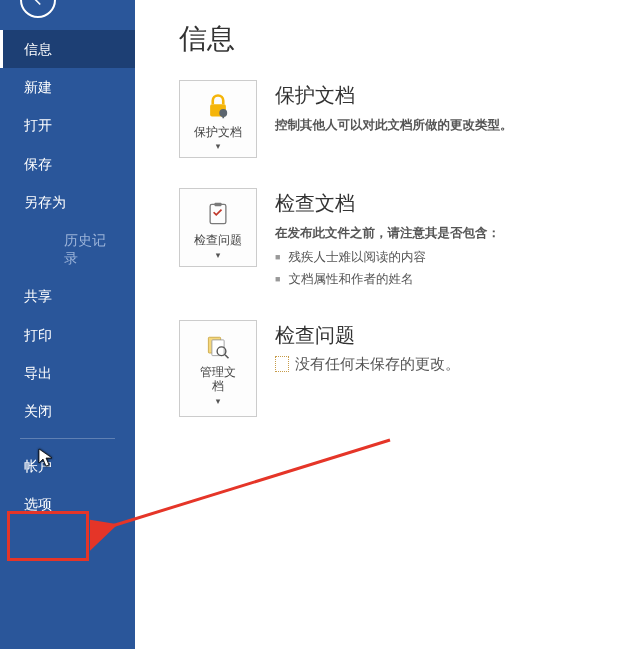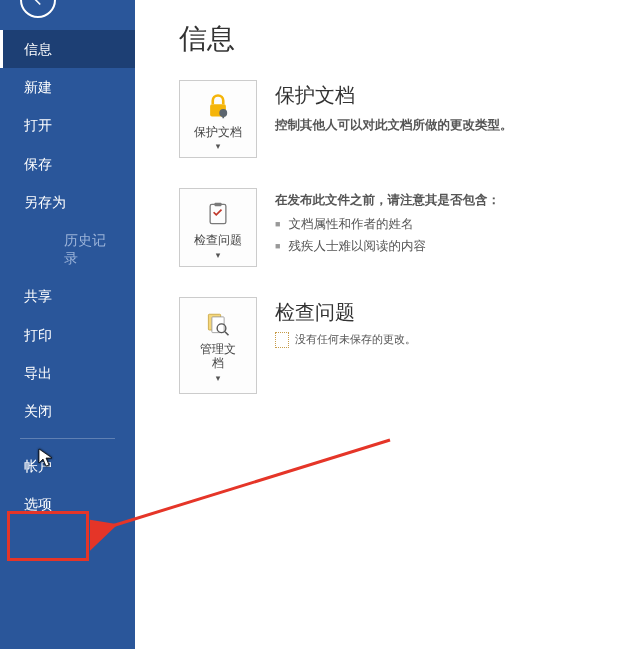--- a/index.html
+++ b/index.html
@@ -74,21 +74,21 @@
   .btn-block .lbl { font-size: 12px; color:#444; line-height:1.2;}
   .btn-block .caret {
     margin-top:2px; font-size:9px; color:#555;
   }
   .section-body { flex:1; padding-top:2px; }
   .section-title { font-size:20px; color:#333; margin-bottom:6px; font-weight:400;}
   .section-desc { font-size:12.5px; color:#555; line-height:1.6;font-weight:bold;}
   .bullets { list-style:none; margin-top:4px; }
   .bullets li::before { content:"■"; color:#999; font-size:9px; margin-right:8px; position:relative; top:-1px;}
   .bullets li { font-size:12.5px; color:#555; line-height:1.7; padding-left:20px; text-indent:-20px; }
-  .doc-row { display:flex; align-items:center; font-size:11px; color:#555; margin-top:4px;}
+  .doc-row { display:flex; align-items:center; font-size:15px; color:#555; margin-top:4px;}
   .doc-row .page-icon {
     width:14px; height:16px; border:1px dotted #c79c4a; margin-right:6px; display:inline-block;
   }
   
   .highlight-box {
     position:absolute;
     border:3px solid #E53528;
     pointer-events:none;
     box-sizing:border-box;
   }
@@ -156,24 +156,25 @@
         <svg width="28" height="28" viewBox="0 0 32 32">
           <rect x="7" y="5" width="18" height="22" rx="2" fill="none" stroke="#7A7A7A" stroke-width="1.5"></rect>
           <rect x="12" y="3" width="8" height="4" rx="1" fill="#7A7A7A"></rect>
           <path d="M11 14l3 3 6-6" fill="none" stroke="#C0392B" stroke-width="2"></path>
         </svg>
       </div>
       <div class="lbl">检查问题</div>
       <div class="caret">▾</div>
     </div>
     <div class="section-body">
+      <div class="section-title">检查文档</div>
       <div class="section-desc">在发布此文件之前，请注意其是否包含：</div>
       <ul class="bullets" id="inspect-bullets">
+          <li>残疾人士难以阅读的内容</li>
           <li>文档属性和作者的姓名</li>
-          <li>残疾人士难以阅读的内容</li>
         </ul>
     </div>
   </div>
 
   <div class="section">
     <div class="btn-block" style="padding-bottom:10px;">
       <div class="ico">
         <svg width="28" height="28" viewBox="0 0 32 32">
           <rect x="5" y="6" width="14" height="18" rx="1" fill="#F5D77B" stroke="#C9A646"></rect>
           <rect x="9" y="9" width="14" height="18" rx="1" fill="#fff" stroke="#999"></rect>

